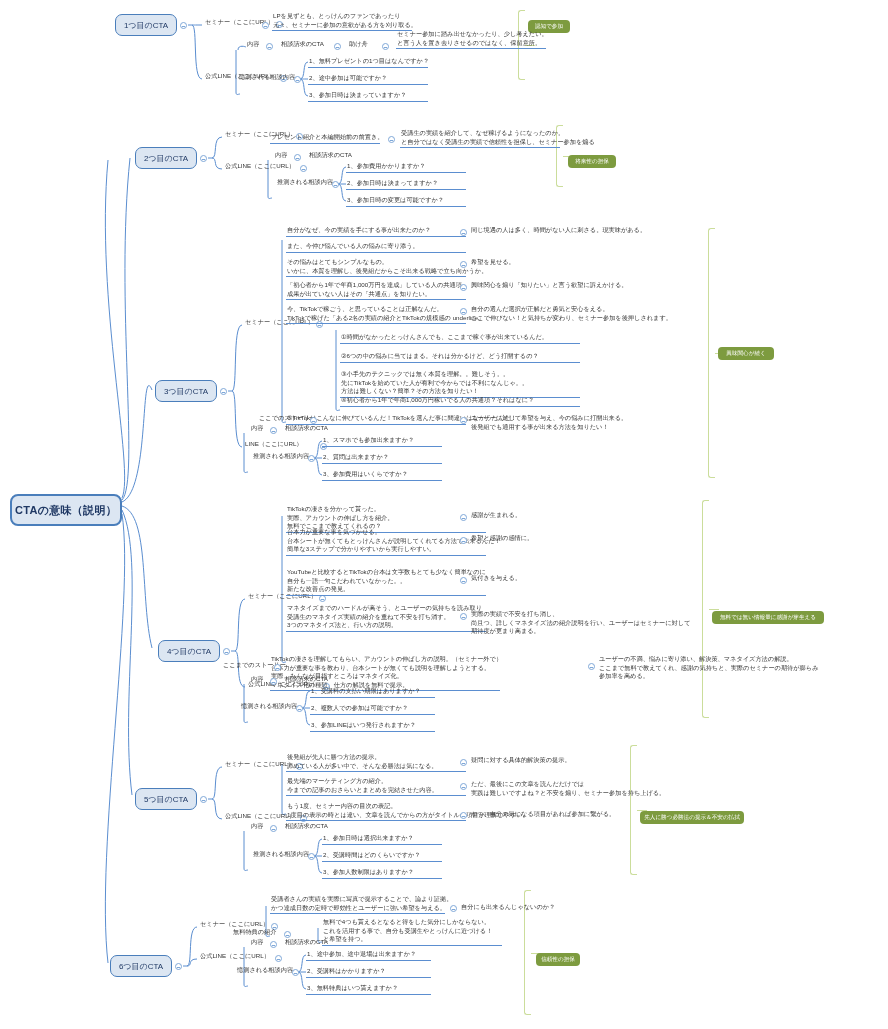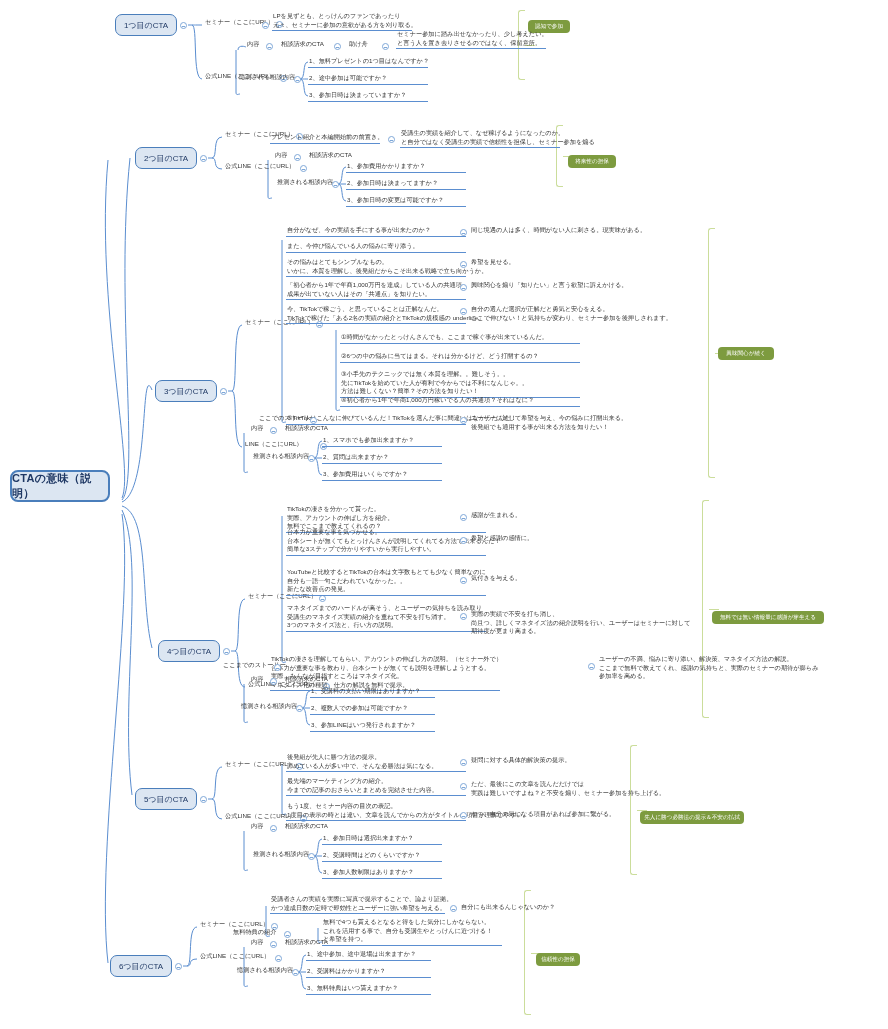--- a/index.html
+++ b/index.html
@@ -147,21 +147,21 @@
       <path d="M244 831 V 868 C 244 872, 246 870, 248 870" fill="none" stroke="#5b8ed0" stroke-width="1"></path>
       <path d="M282 764 V 812 C 282 816, 284 814, 286 814" fill="none" stroke="#5b8ed0" stroke-width="1"></path>
       <path d="M298 972 C 304 972, 300 955, 306 955" fill="none" stroke="#5b8ed0" stroke-width="1"></path>
       <path d="M298 972 H 306" fill="none" stroke="#5b8ed0" stroke-width="1"></path>
       <path d="M298 972 C 304 972, 300 989, 306 989" fill="none" stroke="#5b8ed0" stroke-width="1"></path>
       <path d="M244 947 V 984 C 244 988, 246 986, 248 986" fill="none" stroke="#5b8ed0" stroke-width="1"></path>
       <path d="M266 906 V 934 C 266 938, 268 936, 270 936" fill="none" stroke="#5b8ed0" stroke-width="1"></path>
       <path d="M318 928 V 940 C 318 944, 320 942, 322 942" fill="none" stroke="#5b8ed0" stroke-width="1"></path>
     </svg>
 
-<div class="root-node" style="left: 10px; top: 470px; width: 100px; height: 32px;">CTAの意味（説明）</div>
+<div class="root-node" style="left: 10px; top: 494px; width: 112px; height: 32px;">CTAの意味（説明）</div>
     <div class="cta-node" style="left: 115px; top: 14px; width: 62px; height: 22px;">1つ目のCTA</div>
     <div class="toggle" style="left: 180px; top: 22px;"></div>
     <div class="tnode plain" style="left: 204px; top: 18px; width: 68px;">セミナー（ここにURL）</div>
     <div class="tnode plain" style="left: 204px; top: 72px; width: 72px;">公式LINE（ここにURL）</div>
     <div class="toggle" style="left: 276px; top: 21px;"></div>
     <div class="toggle" style="left: 280px; top: 75px;"></div>
     <div class="bracket" style="left: 518px; top: 10px; width: 7px; height: 70px;"></div>
     <div class="bracket-stem" style="left: 525px; top: 45px; width: 10px;"></div>
     <div class="badge" style="left: 528px; top: 20px; width: 42px; height: 13px;">認知で参加</div>
     <div class="cta-node" style="left: 135px; top: 147px; width: 62px; height: 22px;">2つ目のCTA</div>

